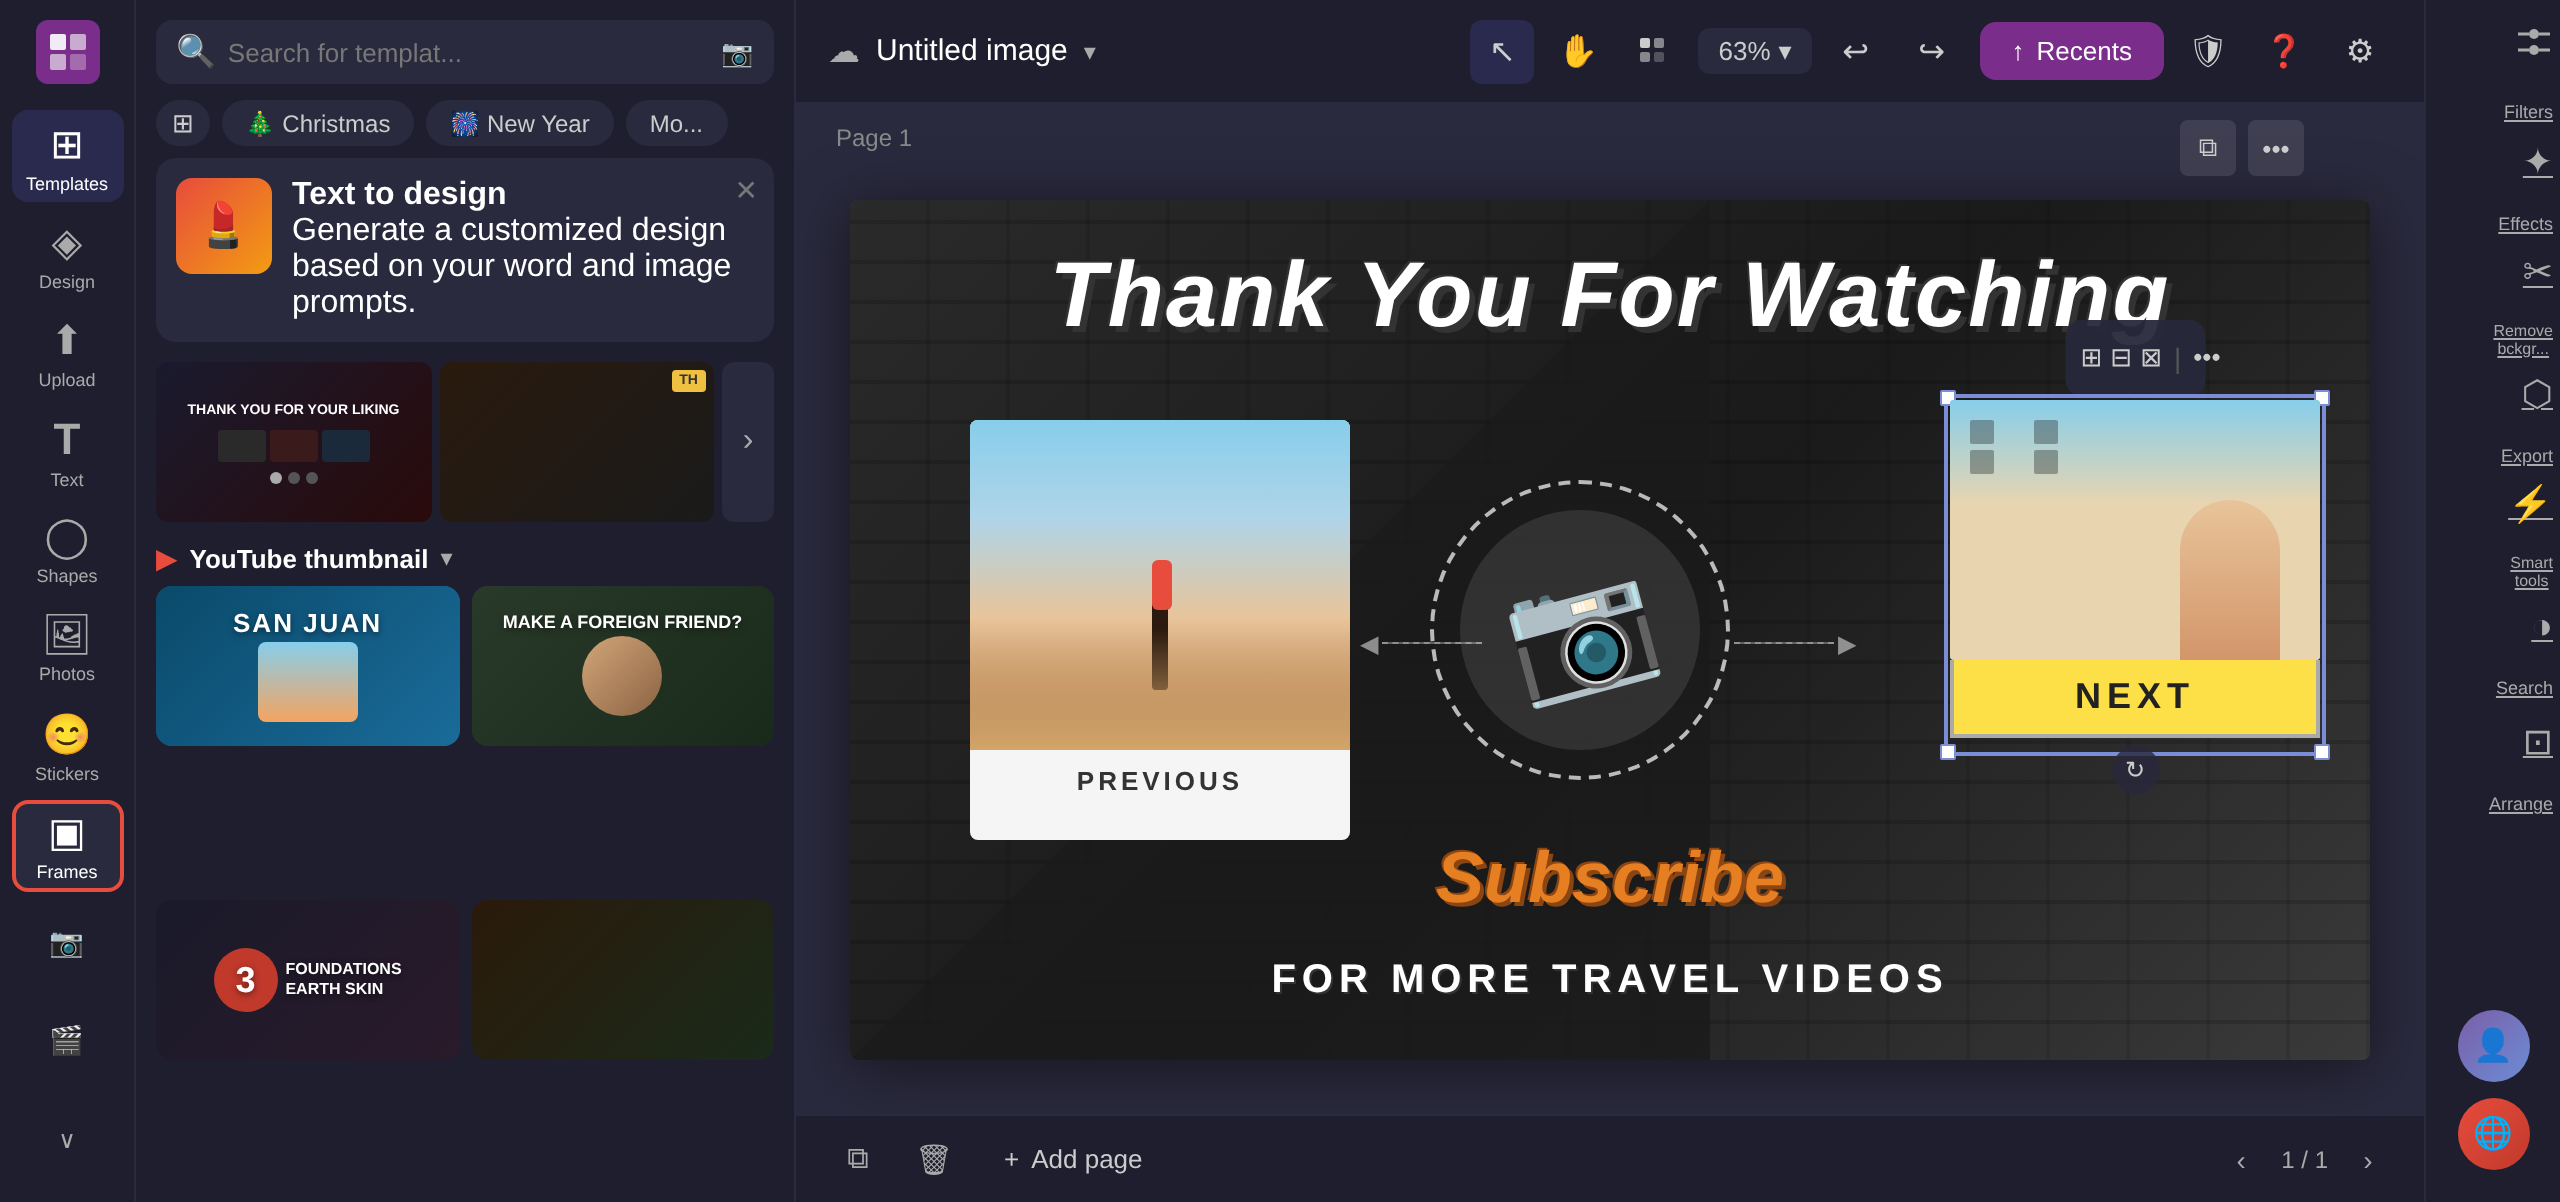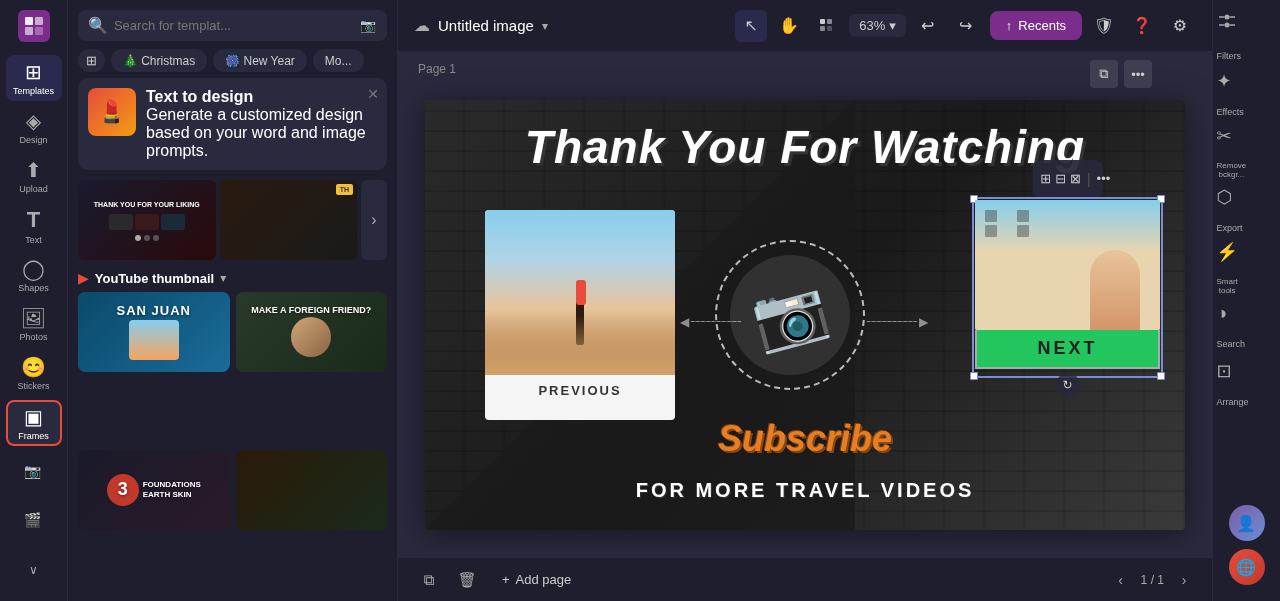--- a/index.html
+++ b/index.html
@@ -647,26 +647,27 @@
       padding: 8px 0;
       gap: 2px;
       border-left: 1px solid #2a2a3e;
       flex-shrink: 0;
     }
     .right-item {
       width: 60px;
       height: 56px;
       display: flex;
       flex-direction: column;
-      align-items: flex-start;
+      align-items: flex-end;
       justify-content: center;
       gap: 15px;
       border-radius: 8px;
       cursor: pointer;
       color: #aaa;
+      text-decoration: underline;
     }
     .right-item .r-icon { font-size: 18px; }
     .right-item .r-label { font-size: 9px; text-align: center; line-height: 1.2; }
 
     
     .right-bottom {
       margin-top: auto;
       display: flex;
       flex-direction: column;
       align-items: center;
@@ -975,21 +976,21 @@
             <div style="position:absolute;top:10px;left:10px;display:grid;grid-template-columns:1fr 1fr;gap:3px;width:60px;">
               <div style="background:rgba(0,0,0,0.3);width:12px;height:12px;border-radius:1px;"></div>
               <div style="background:rgba(0,0,0,0.3);width:12px;height:12px;border-radius:1px;"></div>
               <div style="background:rgba(0,0,0,0.3);width:12px;height:12px;border-radius:1px;"></div>
               <div style="background:rgba(0,0,0,0.3);width:12px;height:12px;border-radius:1px;"></div>
             </div>
 
             <div style="position:absolute;right:20px;bottom:0;width:50px;height:80px;background:linear-gradient(180deg,#e8c49a,#d4956a);border-radius:25px 25px 0 0;overflow:hidden;"></div>
           </div>
 
-          <div style="width:100%;padding:8px 0;text-align:center;background:#22c55e;border:2px solid #aaa;border-top:none;">
+          <div style="width:100%;padding:8px 0;text-align:center;background:#fde047;border:2px solid #aaa;border-top:none;">
             <span style="font-size:18px;font-weight:900;color:#222;letter-spacing:3px;">NEXT</span>
           </div>
 
           <div style="position:absolute;bottom:-22px;left:50%;transform:translateX(-50%);width:24px;height:24px;background:rgba(40,40,60,0.8);border-radius:50%;display:flex;align-items:center;justify-content:center;font-size:12px;color:#ccc;cursor:pointer;">↻</div>
         </div>
 
         <div class="subscribe-text">Subscribe</div>
         <div class="more-text">FOR MORE TRAVEL VIDEOS</div>
       </div>
     </div>

